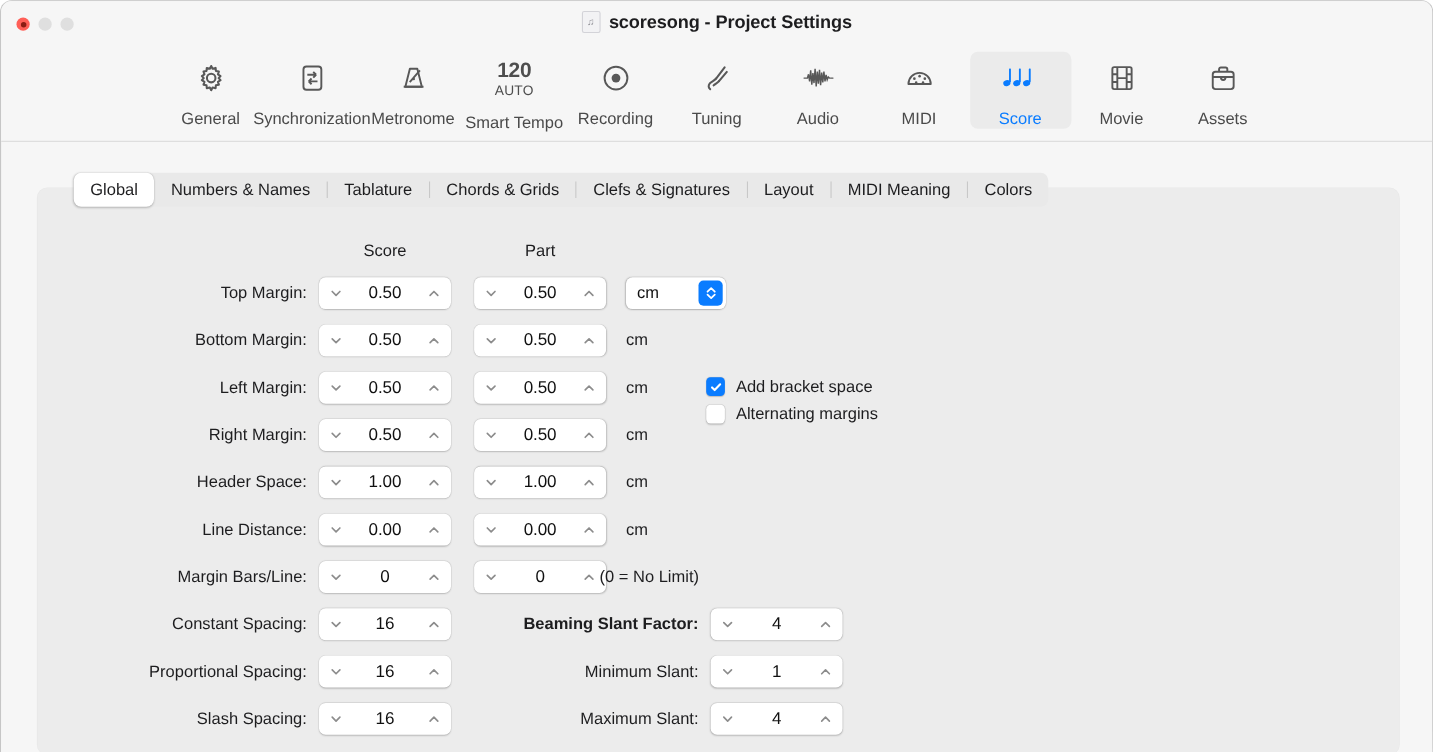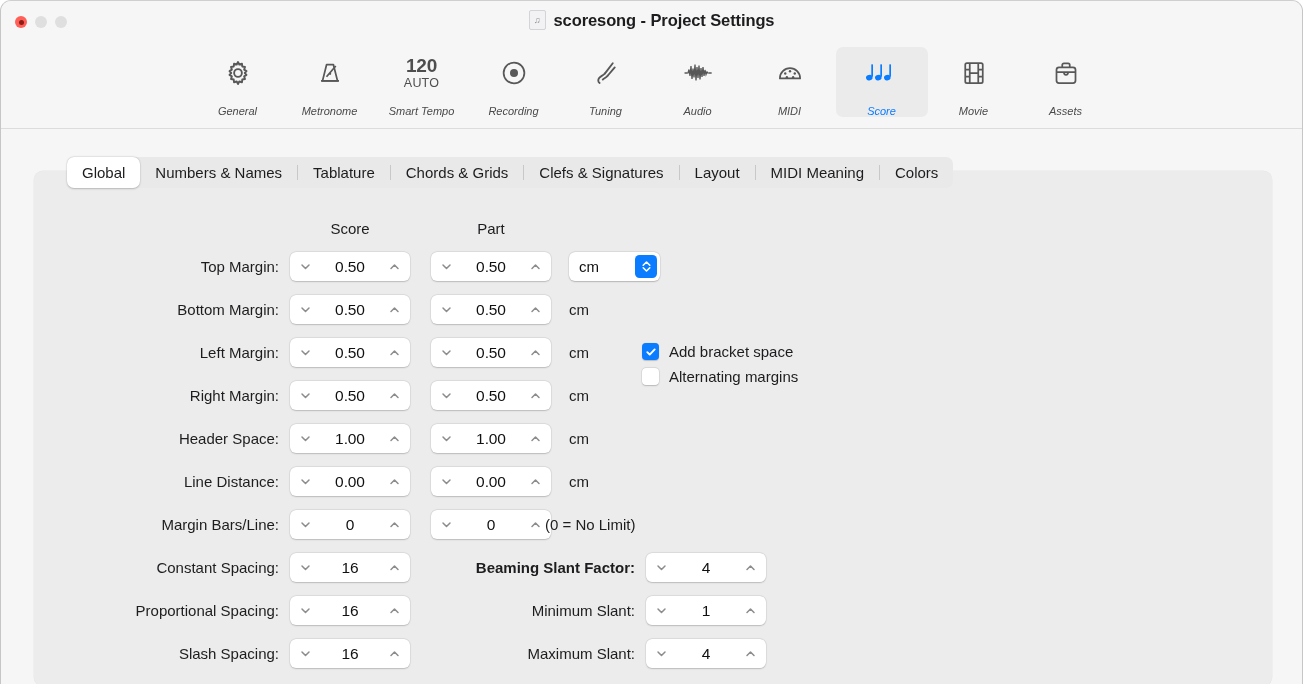--- a/index.html
+++ b/index.html
@@ -117,25 +117,24 @@
   }
   .tb-item.selected { background: #ebebeb; }
   .tb-icon {
     height: 36px;
     display: flex;
     align-items: center;
     justify-content: center;
     color: #585858;
   }
   .tb-label {
-    font-size: 11px;
+    font-size: 15px;
     color: #4a4a4a;
     margin-top: 14px;
     white-space: nowrap;
-    font-style: italic;
   }
   .tb-item.selected .tb-label { color: #0a7cff; }
   .tb-item.selected .tb-icon { color: #0a7cff; }
   .tempo-icon {
     display: flex;
     flex-direction: column;
     align-items: center;
     justify-content: center;
     line-height: 1;
   }
@@ -324,20 +323,30 @@
     <div class="tb-item">
       <div class="tb-icon">
         <svg width="30" height="30" viewBox="0 0 24 24" fill="none" stroke="currentColor" stroke-width="1.5">
           <circle cx="12" cy="12" r="3.1"></circle>
           <path d="M12 3.2 13 5.2 15.2 4.6 15.4 6.8 17.6 7.2 16.9 9.3 18.8 10.5 17.4 12 18.8 13.5 16.9 14.7 17.6 16.8 15.4 17.2 15.2 19.4 13 18.8 12 20.8 11 18.8 8.8 19.4 8.6 17.2 6.4 16.8 7.1 14.7 5.2 13.5 6.6 12 5.2 10.5 7.1 9.3 6.4 7.2 8.6 6.8 8.8 4.6 11 5.2Z" stroke-linejoin="round"></path>
         </svg>
       </div>
       <div class="tb-label">General</div>
     </div>
 
+    <div class="tb-item">
+      <div class="tb-icon">
+        <svg width="30" height="30" viewBox="0 0 24 24" fill="none" stroke="currentColor" stroke-width="1.4">
+          <rect x="5.5" y="3.5" width="13" height="17" rx="2.2"></rect>
+          <path d="M8.3 9.6h6.4M14.7 9.6l-2.1-2.1M14.7 9.6l-2.1 2.1"></path>
+          <path d="M15.7 14.4H9.3M9.3 14.4l2.1-2.1M9.3 14.4l2.1 2.1"></path>
+        </svg>
+      </div>
+      <div class="tb-label">Synchronization</div>
+    </div>
 
     <div class="tb-item">
       <div class="tb-icon">
         <svg width="30" height="30" viewBox="0 0 24 24" fill="none" stroke="currentColor" stroke-width="1.4">
           <path d="M9.3 5.2 6 18.3h12L14.7 5.2z" stroke-linejoin="round"></path>
           <path d="M4.8 18.3h14.4"></path>
           <path d="M16.6 6.4 9.2 15"></path>
           <circle cx="12.1" cy="12.6" r="0.9" fill="currentColor" stroke="none"></circle>
         </svg>
       </div>

